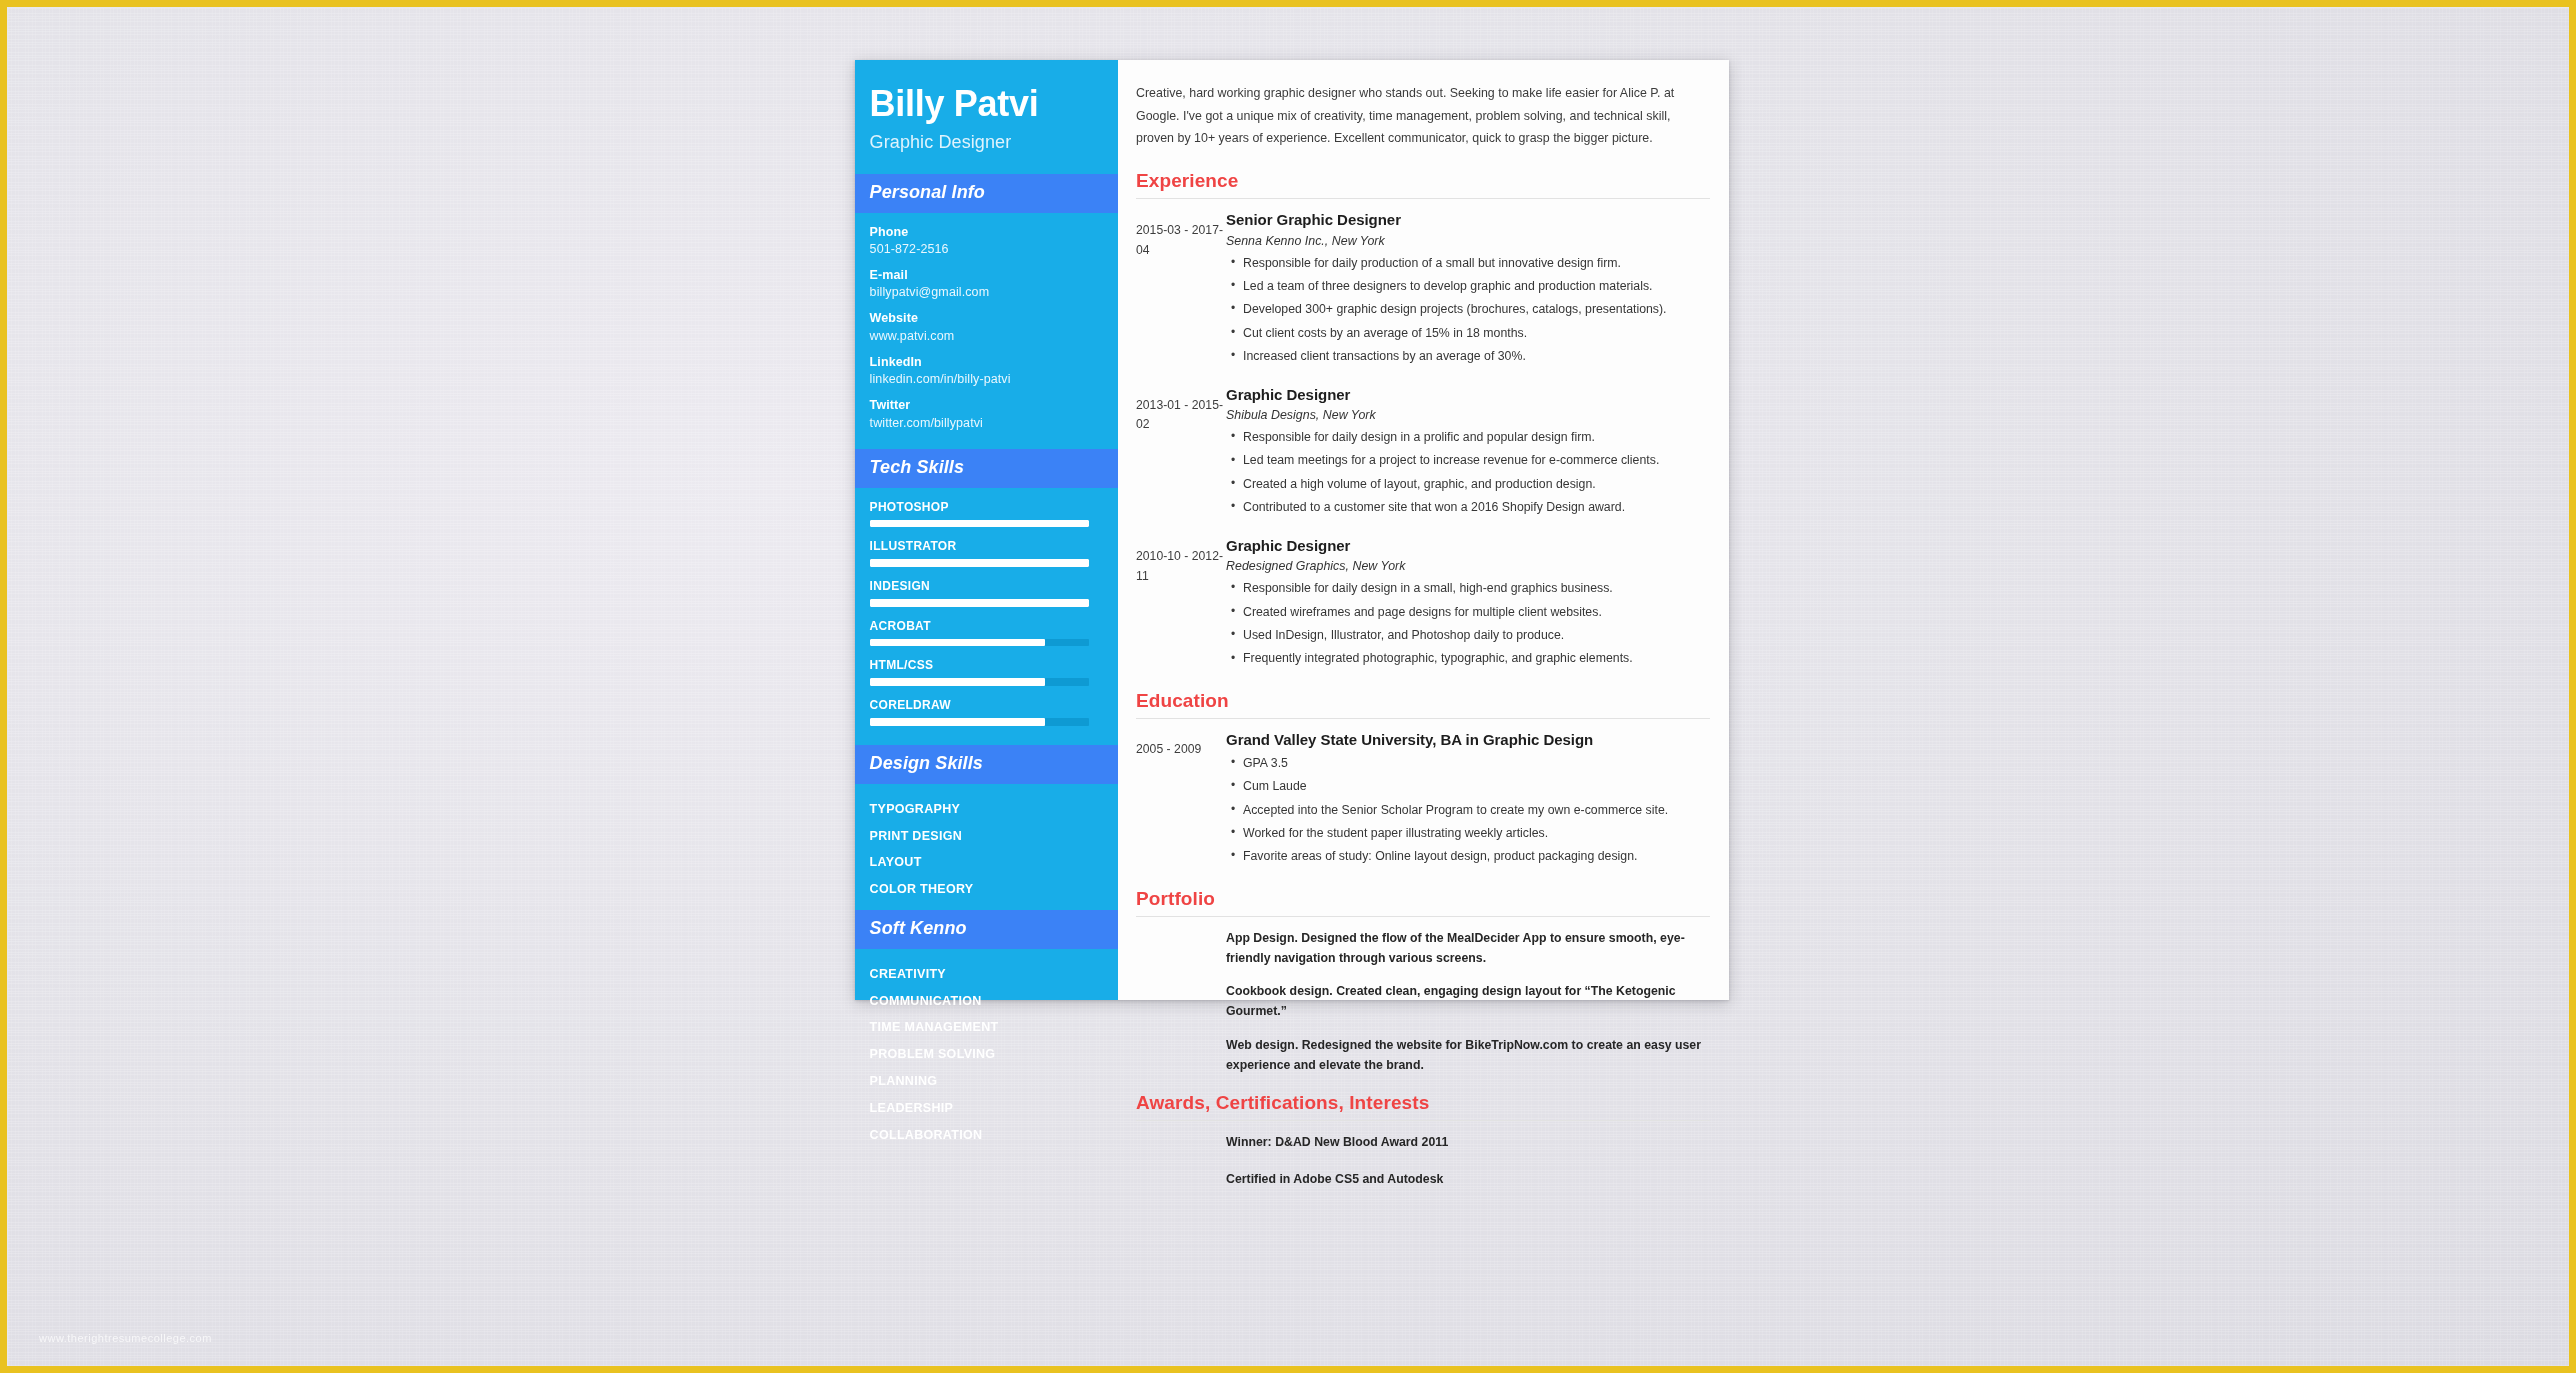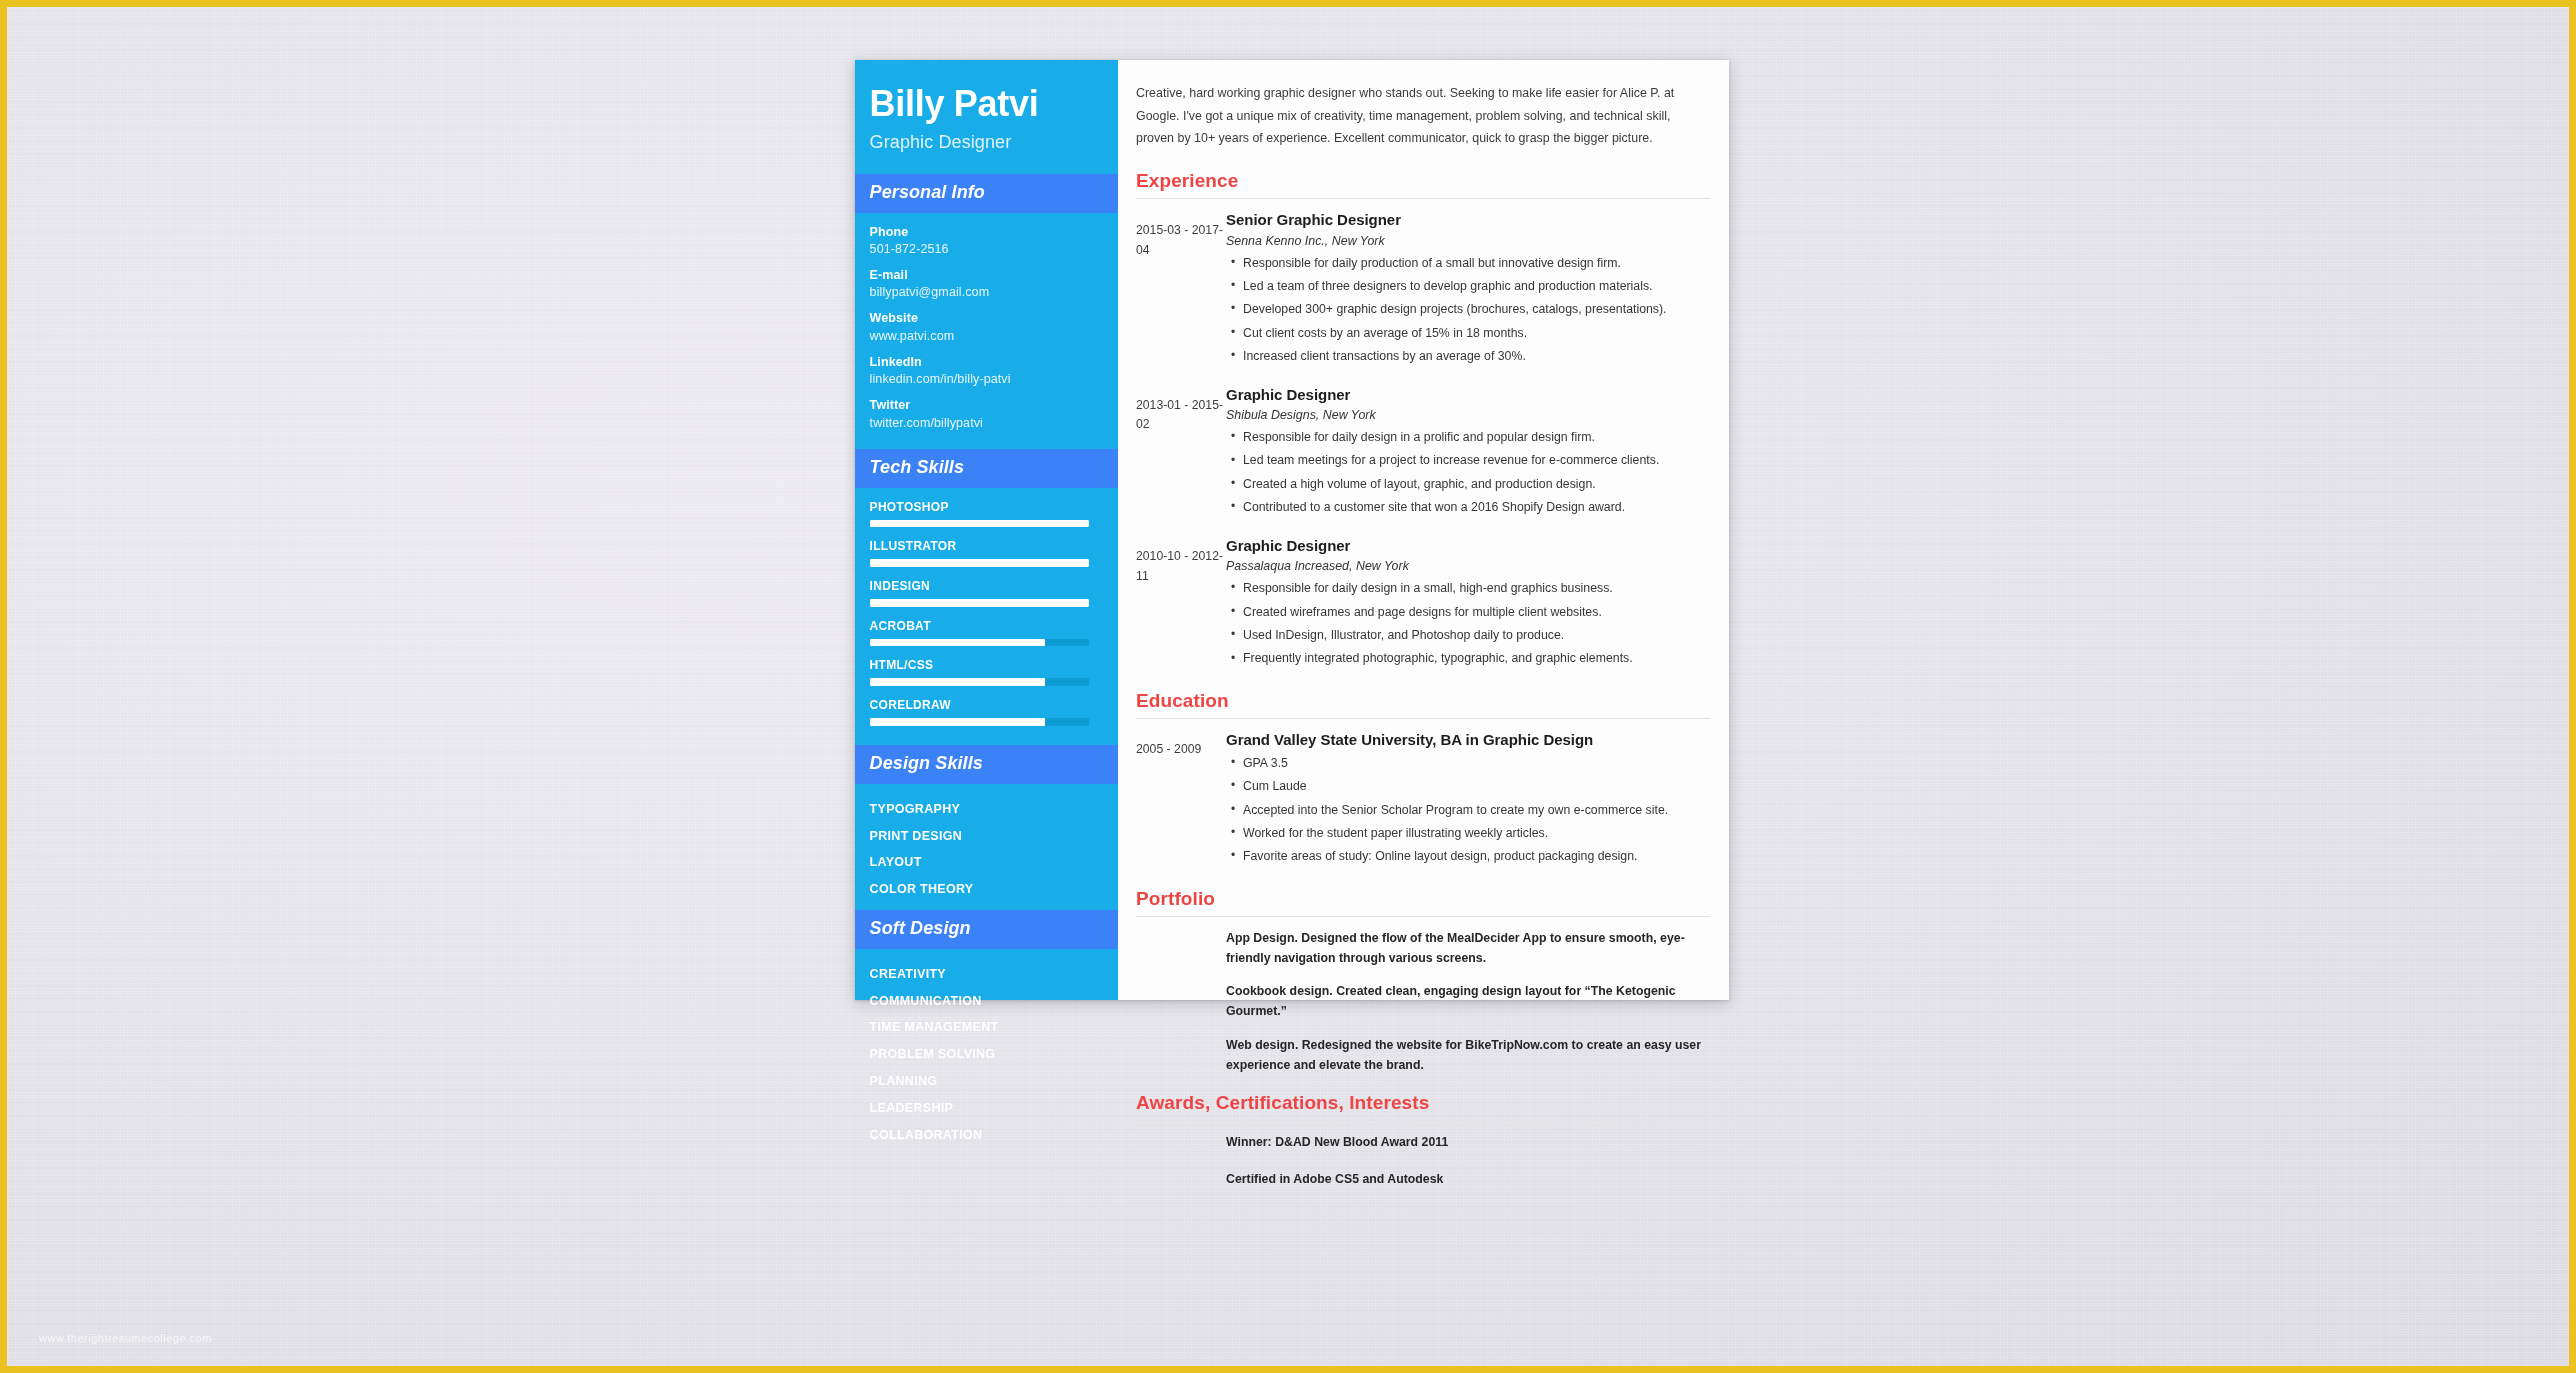--- a/index.html
+++ b/index.html
@@ -316,21 +316,21 @@
     </div>
 
     <div class="side-band">Design Skills</div>
     <div class="side-body">
       <div class="plain-skill">TYPOGRAPHY</div>
       <div class="plain-skill">PRINT DESIGN</div>
       <div class="plain-skill">LAYOUT</div>
       <div class="plain-skill">COLOR THEORY</div>
     </div>
 
-    <div class="side-band">Soft Design</div>
+    <div class="side-band">Soft Kenno</div>
     <div class="side-body">
       <div class="plain-skill">CREATIVITY</div>
       <div class="plain-skill">COMMUNICATION</div>
       <div class="plain-skill">TIME MANAGEMENT</div>
       <div class="plain-skill">PROBLEM SOLVING</div>
       <div class="plain-skill">PLANNING</div>
       <div class="plain-skill">LEADERSHIP</div>
       <div class="plain-skill">COLLABORATION</div>
     </div>
 
@@ -370,21 +370,21 @@
             <li>Created a high volume of layout, graphic, and production design.</li>
             <li>Contributed to a customer site that won a 2016 Shopify Design award.</li>
           </ul>
         </div>
       </div>
 
       <div class="entry">
         <div class="entry-date">2010-10 - 2012-11</div>
         <div class="entry-body">
           <div class="entry-title">Graphic Designer</div>
-          <div class="entry-org">Passalaqua Increased, New York</div>
+          <div class="entry-org">Redesigned Graphics, New York</div>
           <ul class="bullets">
             <li>Responsible for daily design in a small, high-end graphics business.</li>
             <li>Created wireframes and page designs for multiple client websites.</li>
             <li>Used InDesign, Illustrator, and Photoshop daily to produce.</li>
             <li>Frequently integrated photographic, typographic, and graphic elements.</li>
           </ul>
         </div>
       </div>
     </div>
 

